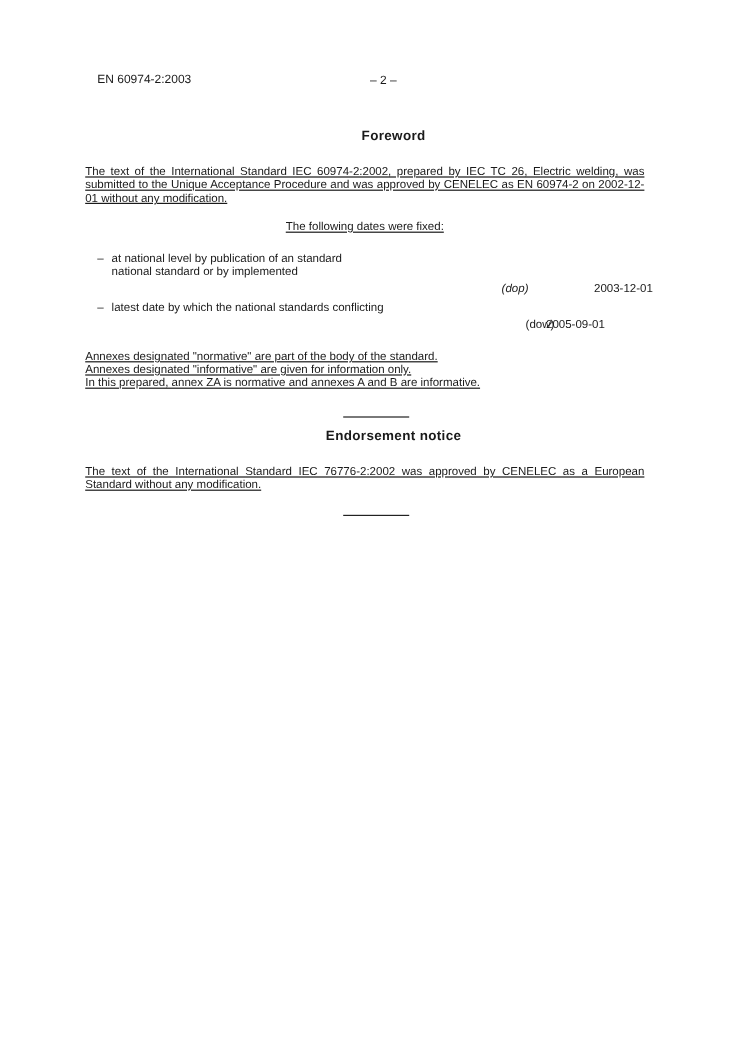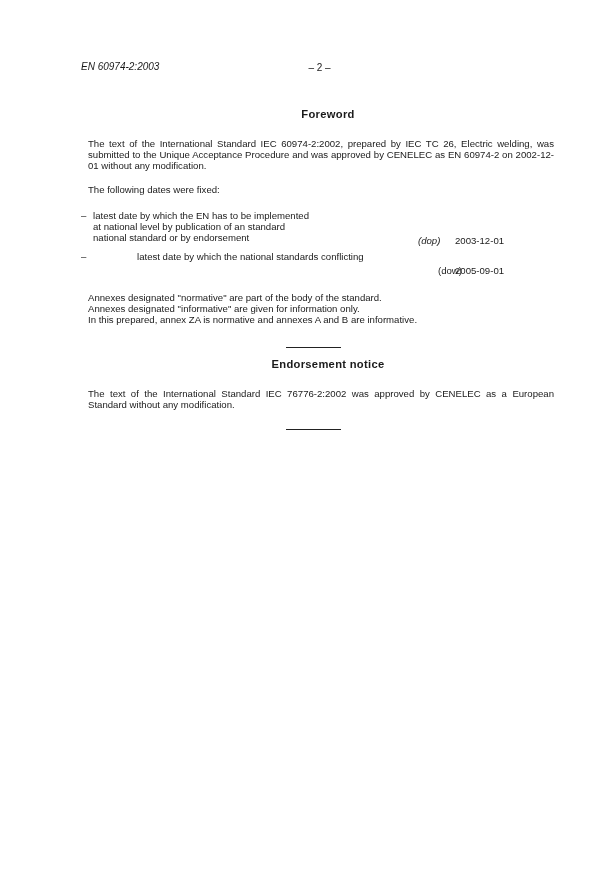--- a/index.html
+++ b/index.html
@@ -2,59 +2,58 @@
 <html><head>
   <meta charset="utf-8">
   <style>
     html, body { margin: 0; padding: 0; }
     body {
       width: 615px; height: 876px; background: #ffffff; position: relative; overflow: hidden;
       font-family: "Liberation Sans", sans-serif; color: #1a1a1a;
       font-size: 9.6px; line-height: 11px;
     }
     .abs { position: absolute; }
-    .hdr-left { left: 81px; top: 61px; font-size: 10px; font-style: italic; }
+    .hdr-left { left: 81px; top: 61px; font-size: 10px; }
     .hdr-center { left: 0; width: 615px; top: 62px; text-align: center; font-size: 10px; }
     .hdr-center span { margin-left: 24px; }
     .h2 { left: 0; width: 656px; text-align: center; font-weight: bold; font-size: 11.2px; letter-spacing: 0.3px; }
-    .para { left: 88px; width: 466px; text-align: justify; }
+    .para { left: 71px; width: 466px; text-align: justify; text-decoration: underline; }
     .para.nojust { text-align: left; }
     .item { left: 81px; width: 466px; }
     .dash { position: absolute; left: 0; }
     .item-text { position: absolute; left: 12px; width: 260px; }
     .code { position: absolute; left: 337px; }
     .date { position: absolute; left: 374px; }
     .rule { left: 286px; width: 55px; height: 1px; background: #222; }
   </style>
 </head>
 <body>
 
 <div class="abs hdr-left">EN 60974-2:2003</div>
 <div class="abs hdr-center"><span>– 2 –</span></div>
 
 <div class="abs h2" style="top:109px;">Foreword</div>
 
 <div class="abs para" style="top:138px;">The text of the International Standard IEC 60974-2:2002, prepared by IEC TC 26, Electric welding, was submitted to the Unique Acceptance Procedure and was approved by CENELEC as EN 60974-2 on 2002-12-01 without any modification.</div>
 
-<div class="abs para nojust" style="top:184px;">The following dates were fixed:</div>
+<div class="abs para nojust" style="top:184px;text-align:center;">The following dates were fixed:</div>
 
 <div class="abs item" style="top:210px; height:36px;">
   <span class="dash">–</span>
   <div class="item-text">
-    <div>latest date by which the EN has to be implemented</div>
     <div>at national level by publication of an standard</div>
-    <div>national standard or by endorsement</div>
+    <div>national standard or by implemented</div>
   </div>
   <span class="code" style="top:25px;font-style:italic;">(dop)</span>
-  <span class="date" style="top:25px;">2003-12-01</span>
+  <span class="date" style="top:25px;margin-left:40px;">2003-12-01</span>
 </div>
 
 <div class="abs item" style="top:251px; height:24px;">
   <span class="dash">–</span>
-  <div class="item-text" style="width:300px;margin-left:44px;">
+  <div class="item-text" style="width:300px;">
     <div>latest date by which the national standards conflicting</div>
   </div>
   <span class="code" style="top:14px;margin-left:20px;">(dow)</span>
   <span class="date" style="top:14px;">2005-09-01</span>
 </div>
 
 <div class="abs para nojust" style="top:292px;">
   <div>Annexes designated "normative" are part of the body of the standard.</div>
   <div>Annexes designated "informative" are given for information only.</div>
   <div>In this prepared, annex ZA is normative and annexes A and B are informative.</div>

